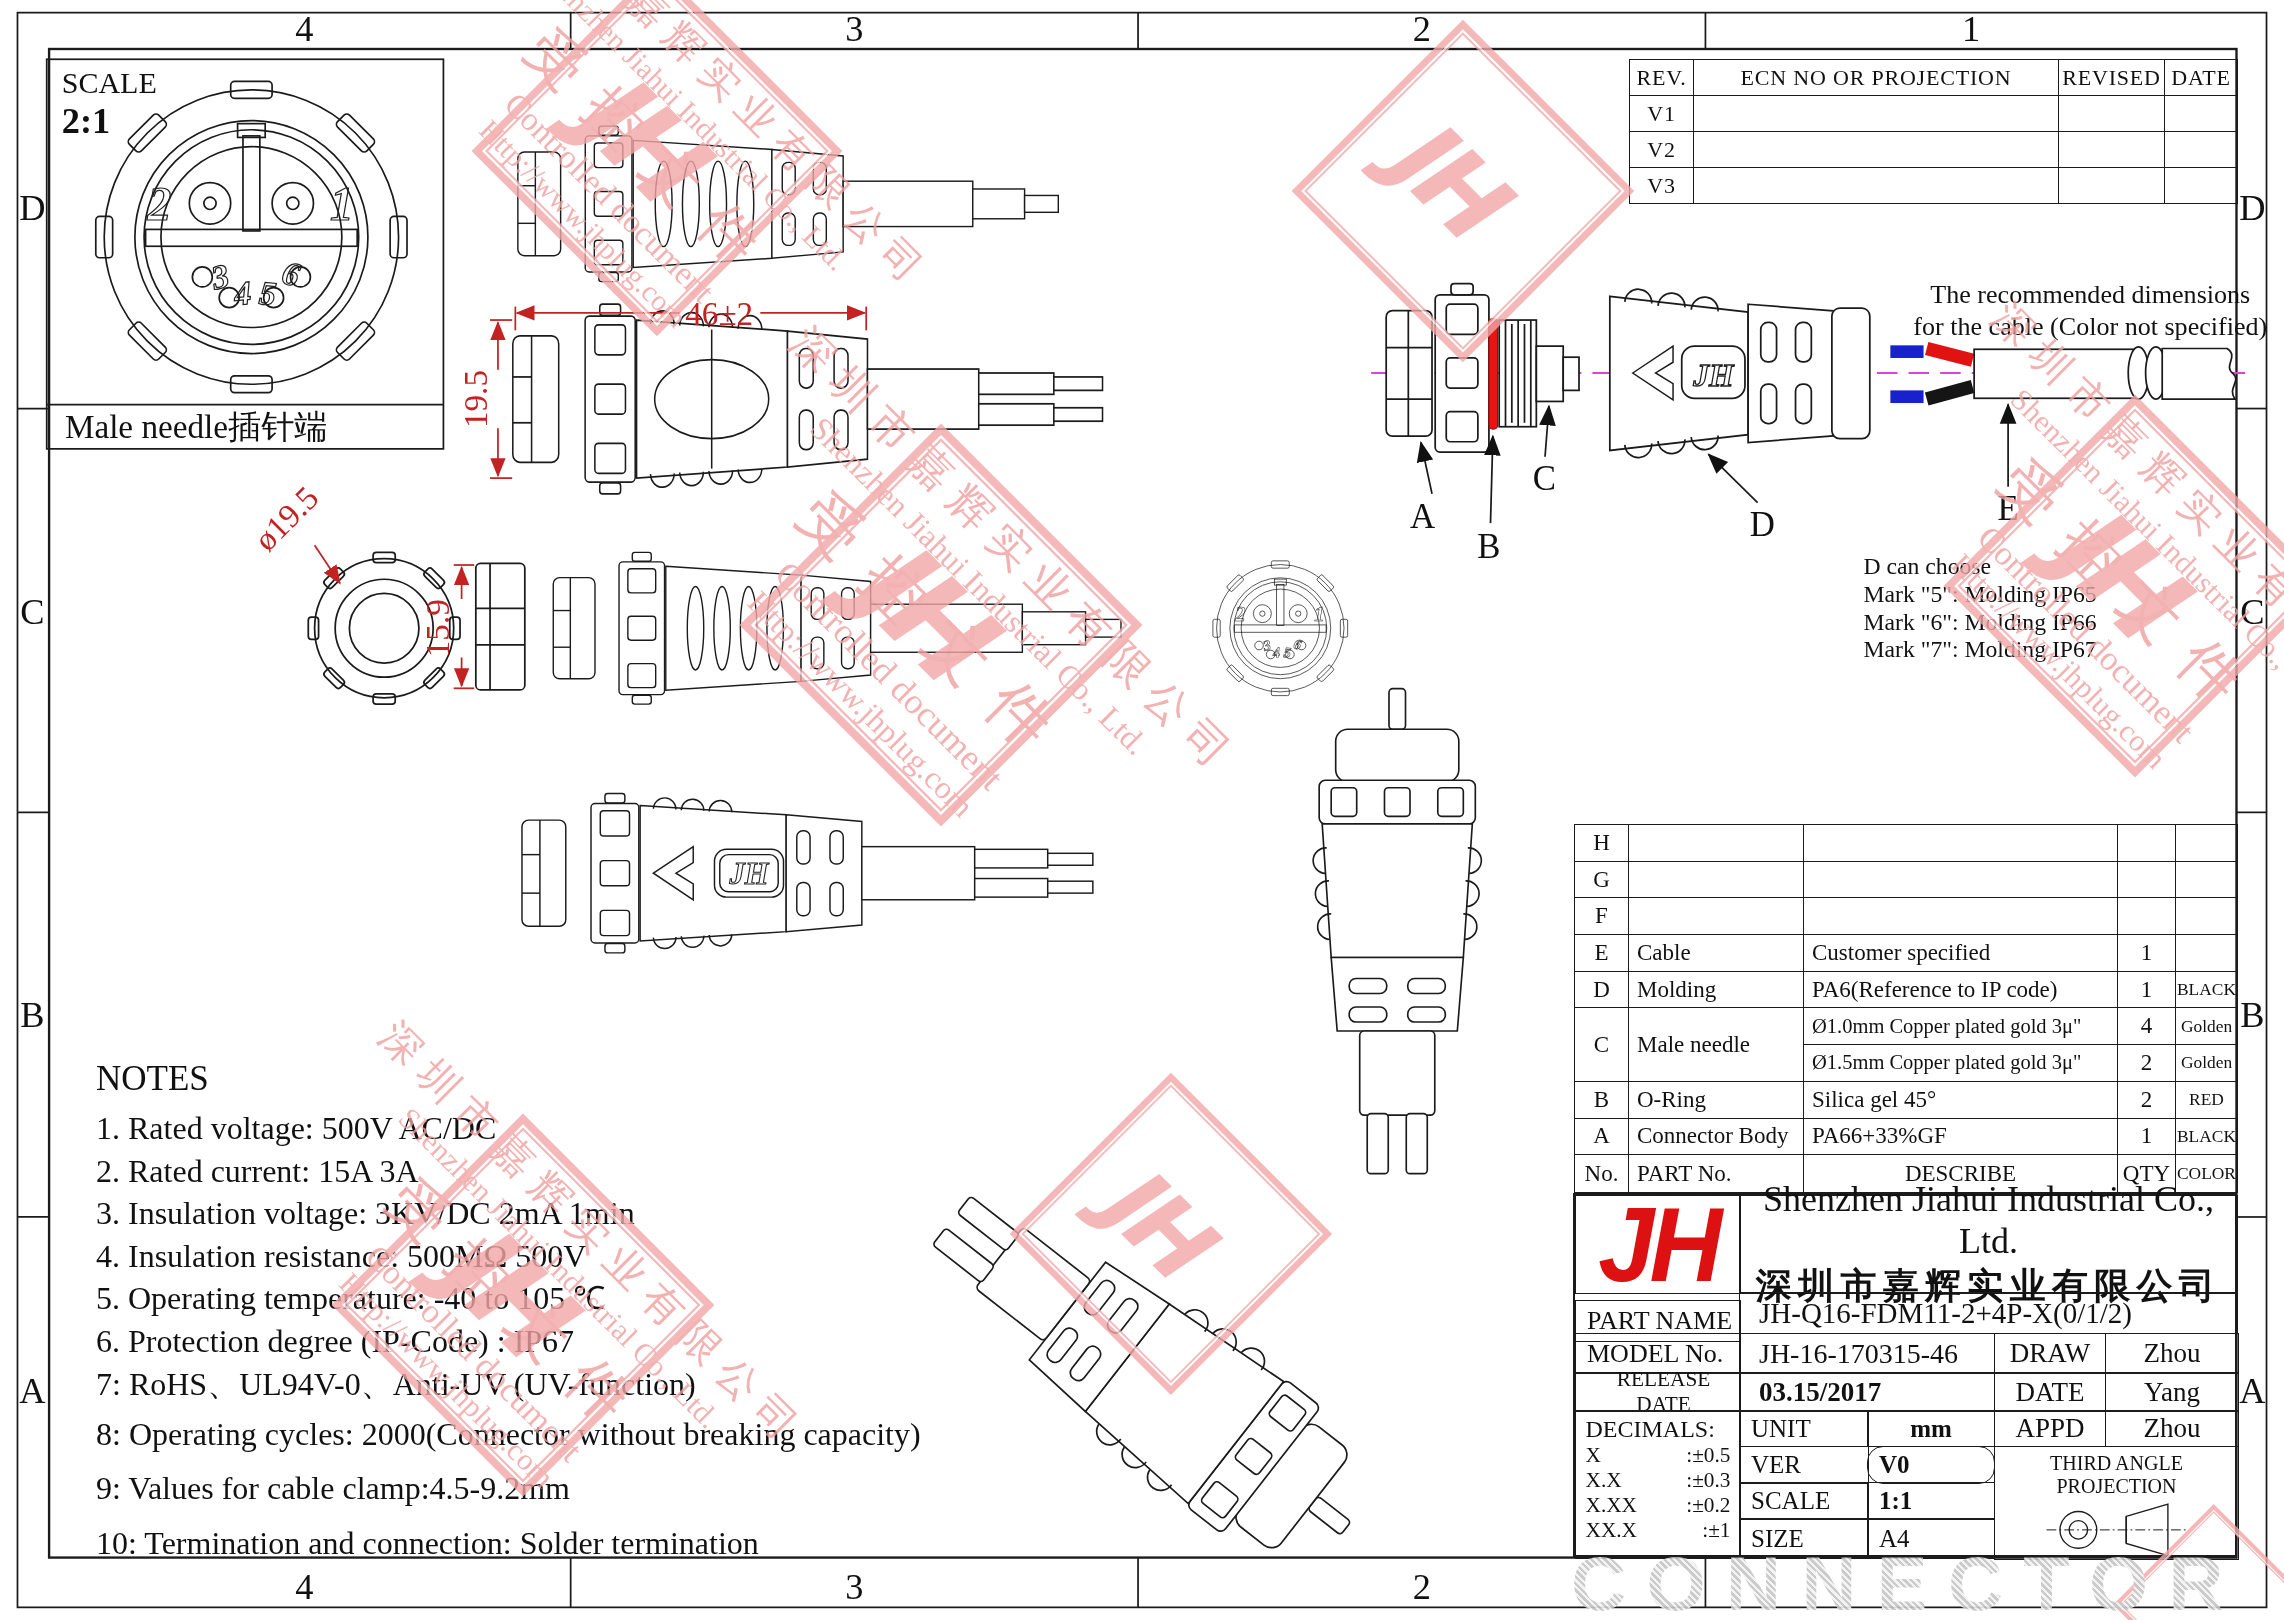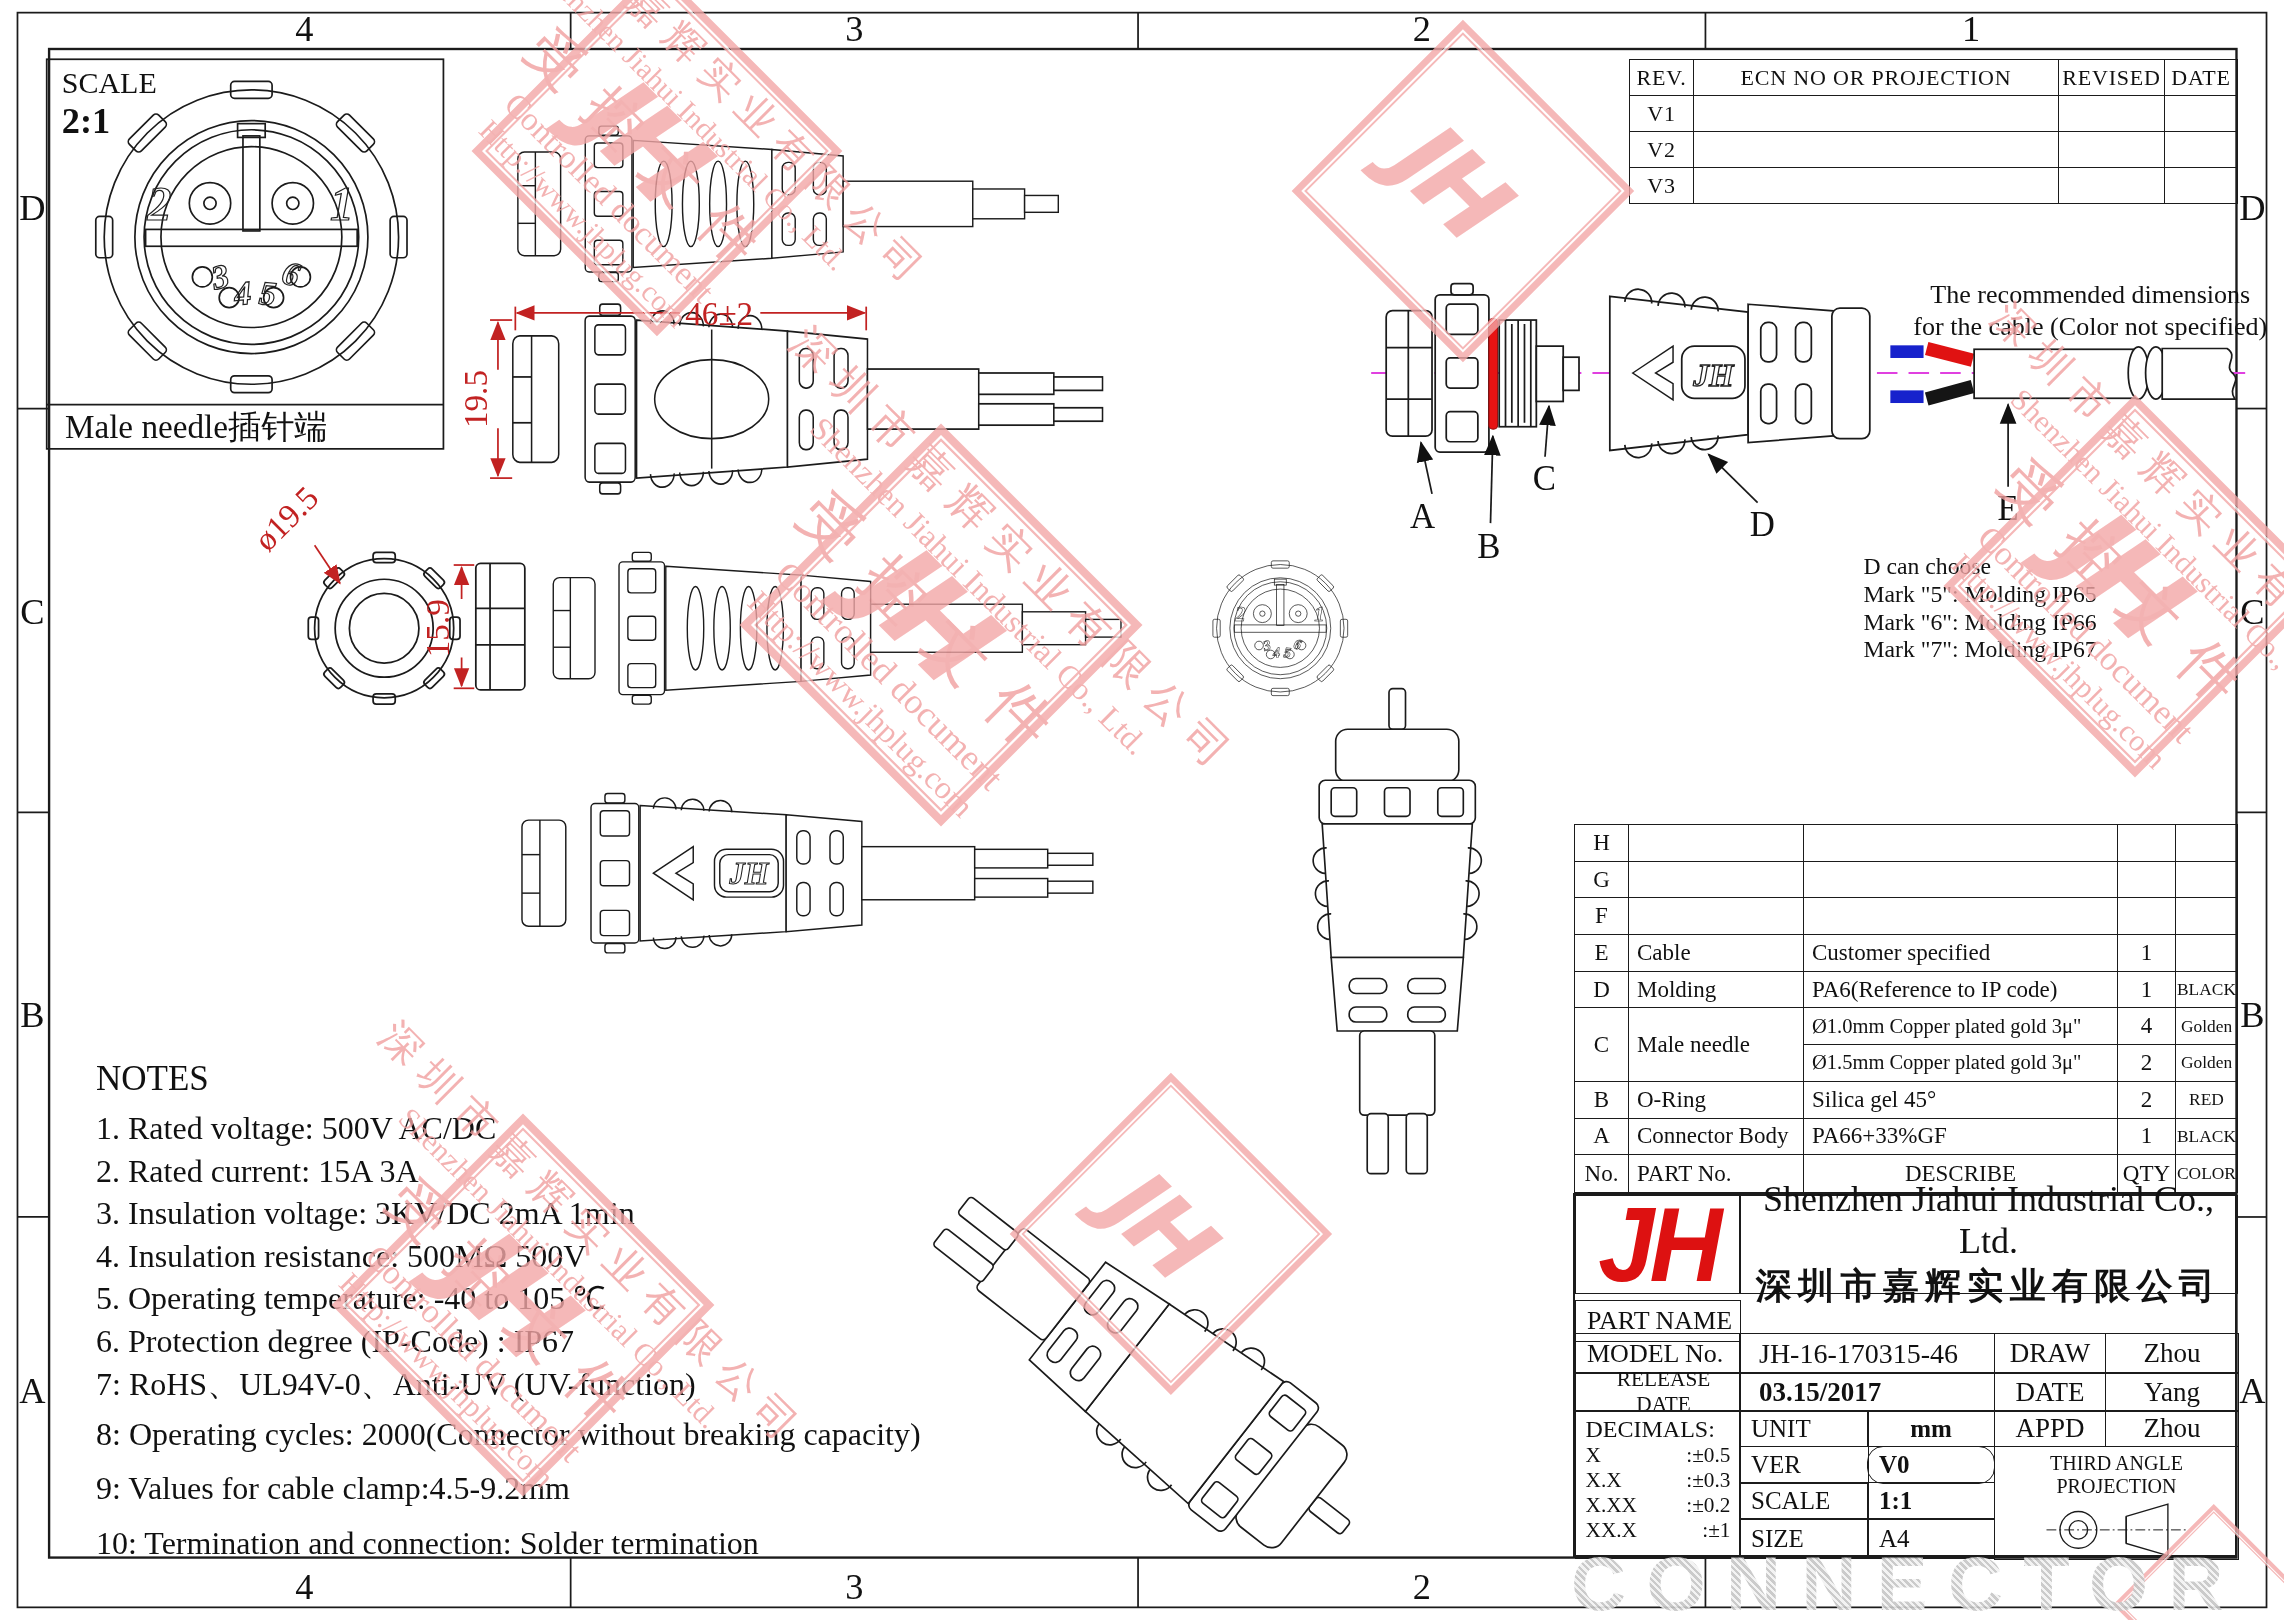--- a/index.html
+++ b/index.html
@@ -506,20 +506,21 @@
 
 <div class="blk" id="tblock">
   <div class="tc" style="left:0;top:0;width:166px;height:99px;">
     <span class="logo-jh">JH</span>
   </div>
   <div class="tc" style="left:164px;top:0;width:499px;height:99px;flex-direction:column;justify-content:center;gap:0;">
     <div class="co-en">Shenzhen Jiahui Industrial Co., Ltd.</div>
     <div class="co-cn">深圳市嘉辉实业有限公司</div>
   </div>
   <div class="tc tl" style="left:0;top:97px;width:166px;height:42px;font-size:26px;margin-top:8px;">PART NAME</div>
+  <div class="tc tl" style="left:164px;top:97px;width:499px;height:42px;font-size:29px;padding-left:19px;">JH-Q16-FDM11-2+4P-X(0/1/2)</div>
   <div class="tc tl" style="left:0;top:138px;width:166px;height:41px;font-size:26px;">MODEL No.</div>
   <div class="tc tl" style="left:164px;top:138px;width:256px;height:41px;font-size:28px;padding-left:19px;">JH-16-170315-46</div>
   <div class="tc" style="left:419px;top:138px;width:112px;height:41px;font-size:27px;">DRAW</div>
   <div class="tc" style="left:530px;top:138px;width:134px;height:41px;font-size:27px;">Zhou</div>
   <div class="tc tl" style="left:0;top:177px;width:166px;height:40px;font-size:21.3px;">RELEASE DATE</div>
   <div class="tc tl" style="left:164px;top:177px;width:256px;height:40px;font-size:27px;font-weight:bold;padding-left:19px;">03.15/2017</div>
   <div class="tc" style="left:419px;top:177px;width:112px;height:40px;font-size:27px;">DATE</div>
   <div class="tc" style="left:530px;top:177px;width:134px;height:40px;font-size:27px;">Yang</div>
   <div class="tc" style="left:0;top:215px;width:166px;height:149px;flex-direction:column;align-items:flex-start;justify-content:flex-start;padding:4.7px 9.5px;">
     <div style="font-size:24px;">DECIMALS:</div>

